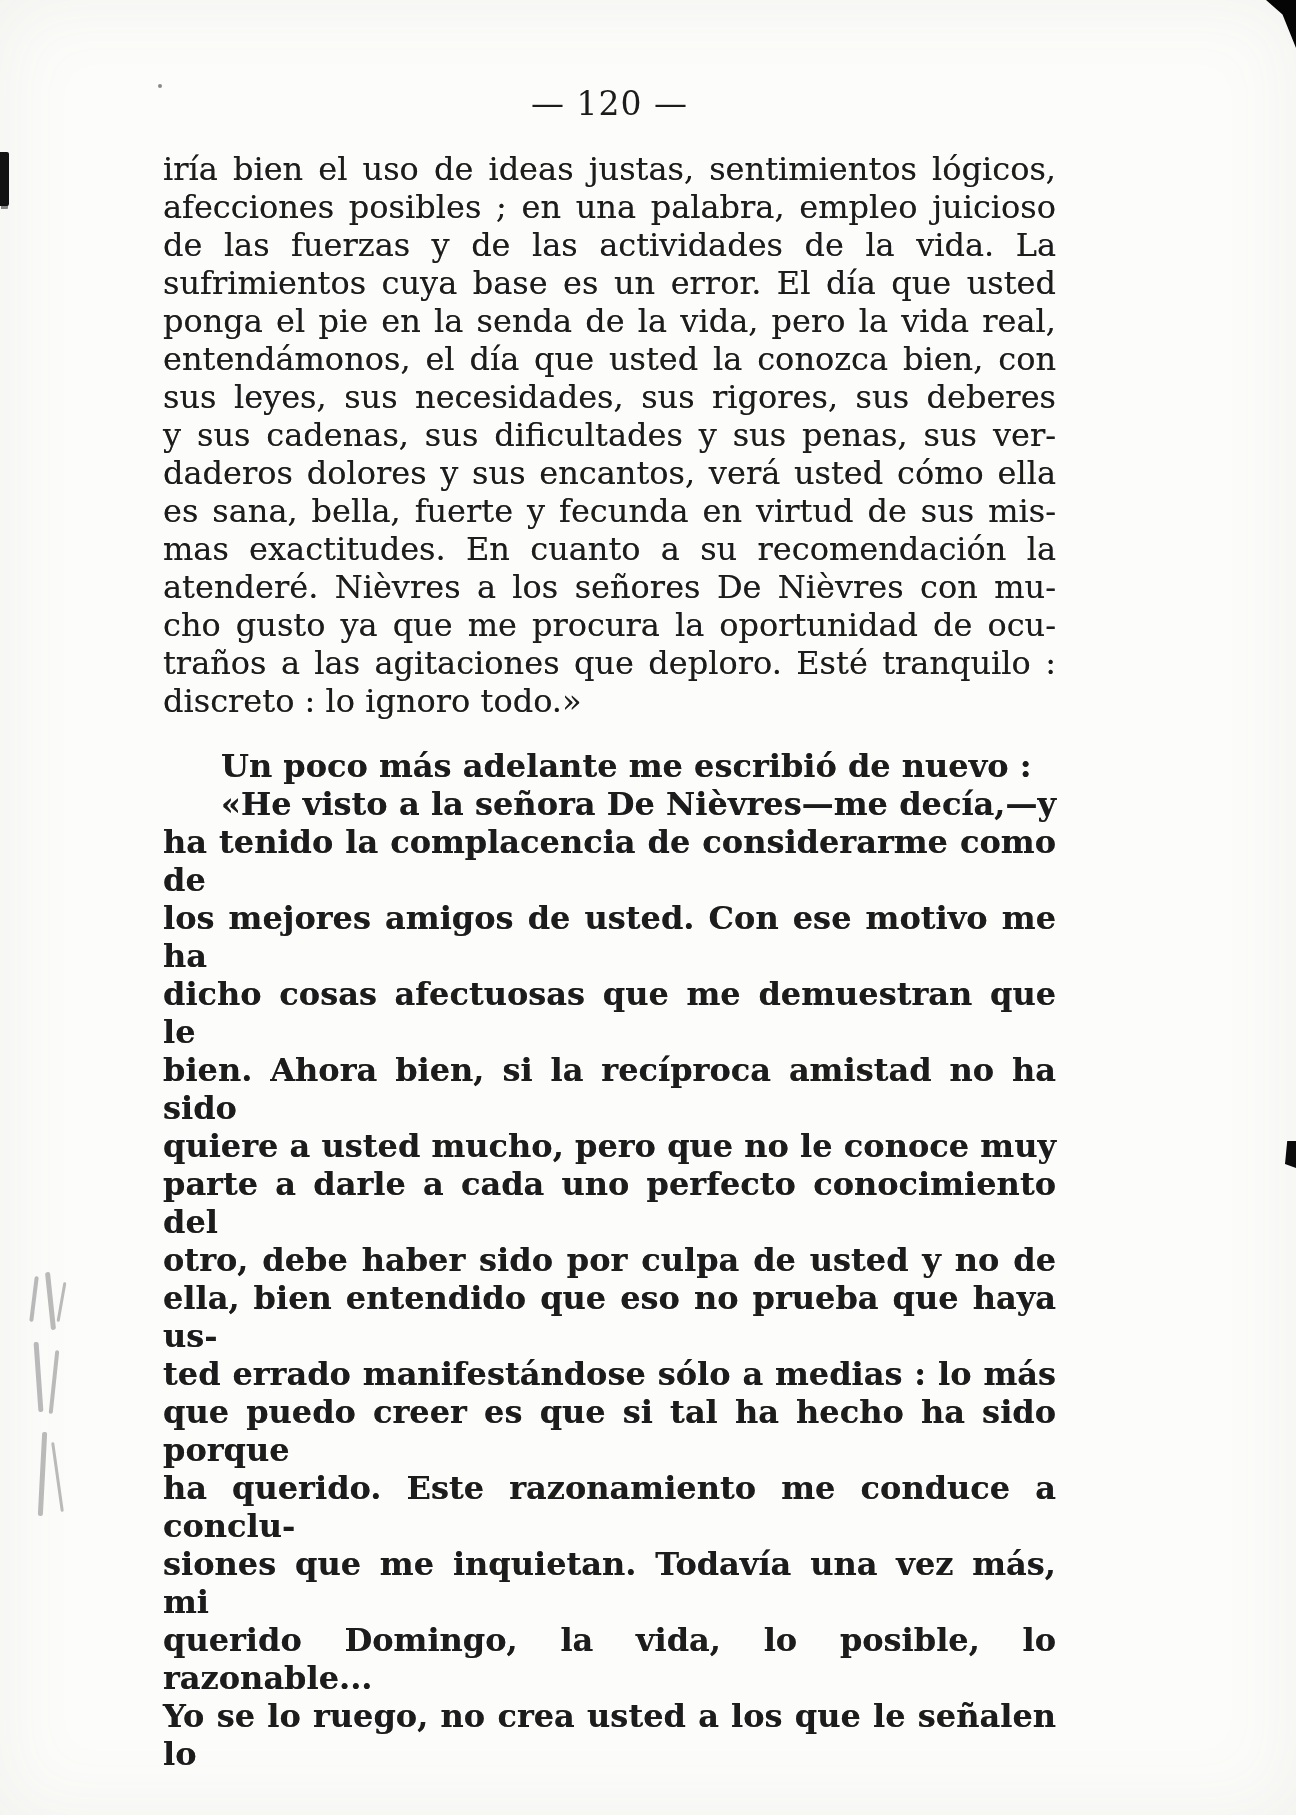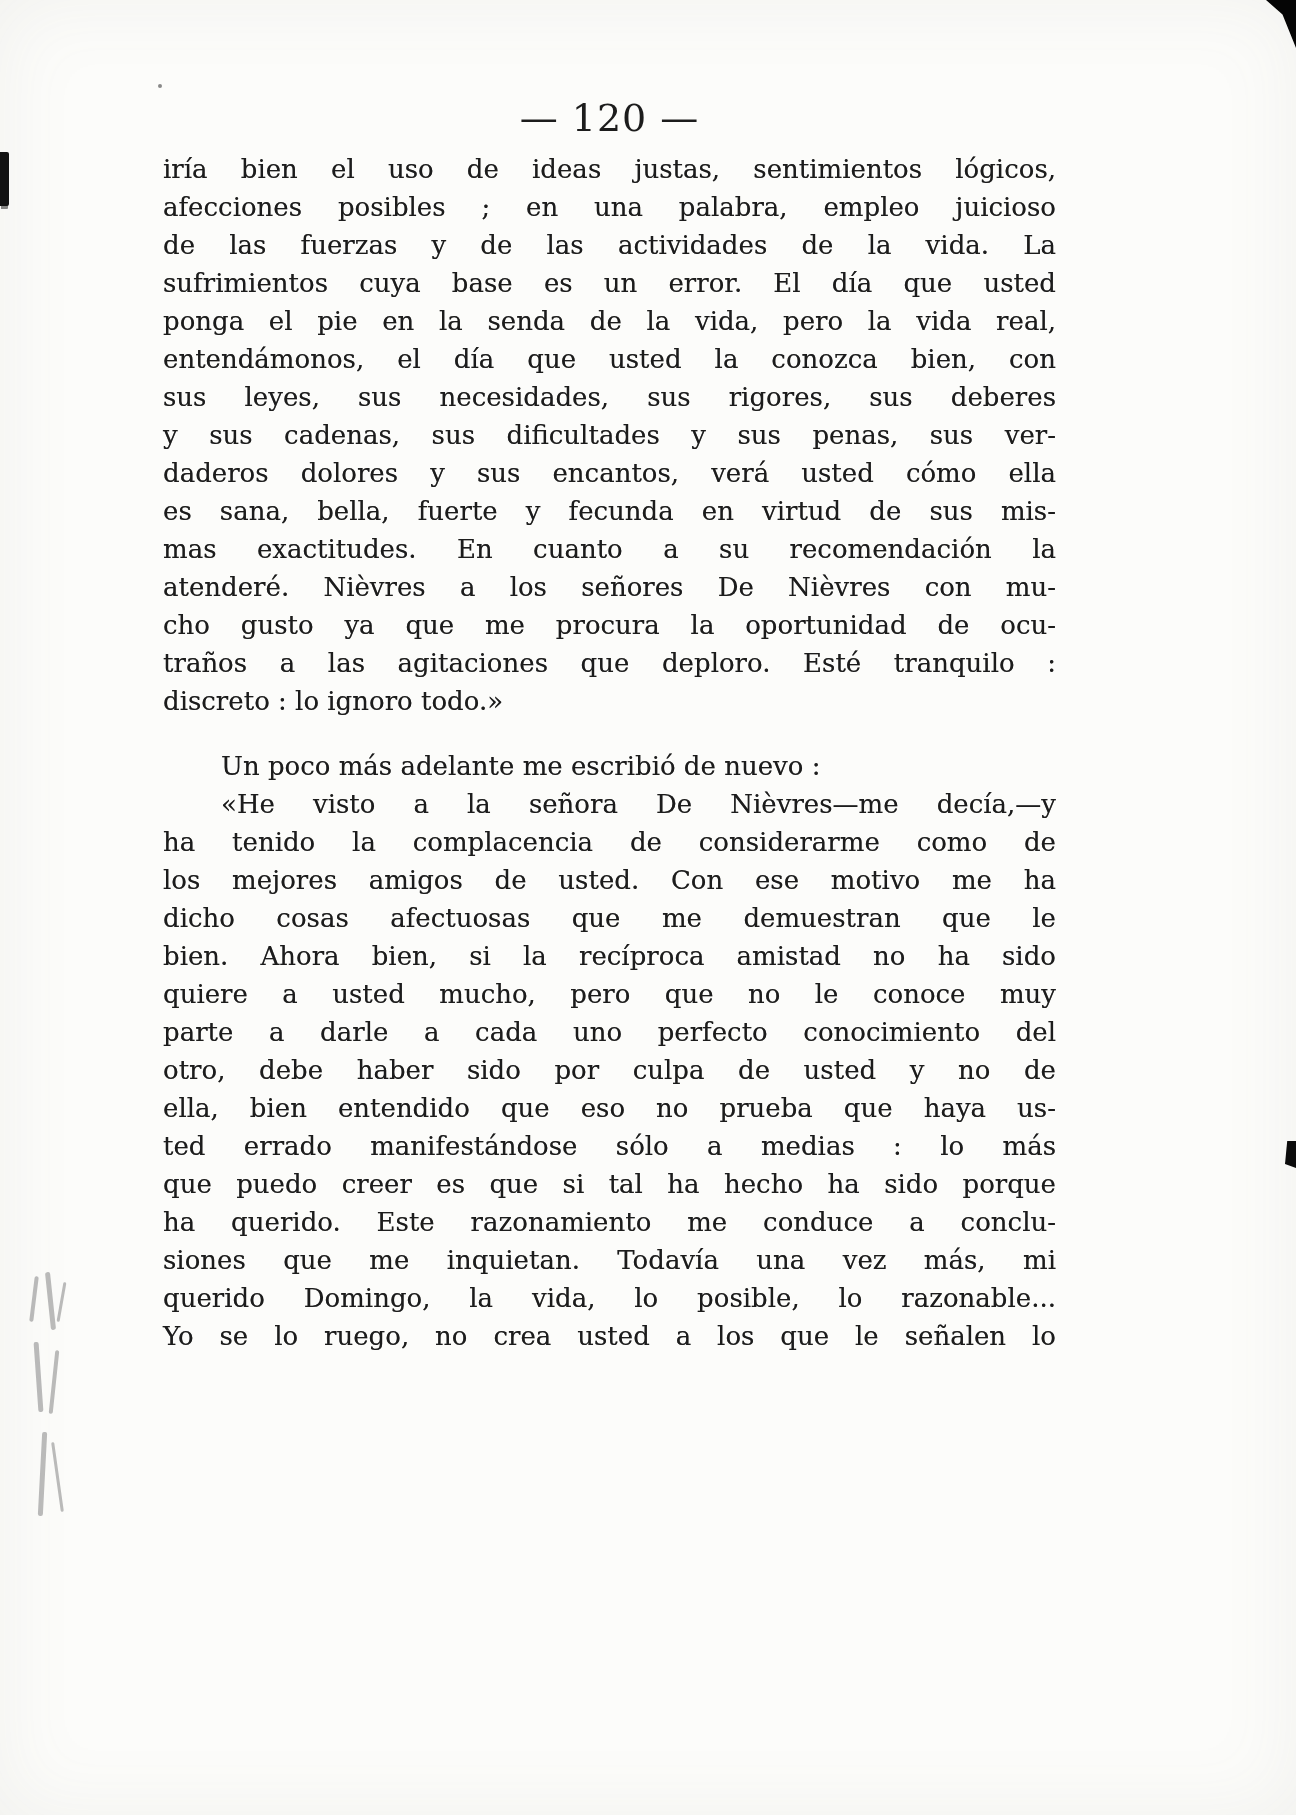--- a/index.html
+++ b/index.html
@@ -13,38 +13,38 @@
     height: 1815px;
     margin: 0 auto;
     background: #fcfcfa;
     overflow: hidden;
     box-shadow: inset 0 0 80px rgba(120,115,105,0.08);
     font-family: "DejaVu Serif", "Liberation Serif", serif;
     color: #1c1c1c;
   }
   .header {
     position: absolute;
-    top: 96px;
+    top: 84px;
     left: 163px;
     width: 893px;
     text-align: center;
-    font-size: 38px;
+    font-size: 33px;
     letter-spacing: 1px;
   }
   .textblock {
     position: absolute;
     top: 150px;
     left: 163px;
     width: 893px;
-    font-size: 26px;
+    font-size: 32px;
     line-height: 38px;
     text-shadow: 0 0 0.5px rgba(20,20,20,0.55);
   }
   .para { margin: 0; }
-  .para + .para { margin-top: 27px; }
+  .para + .para { margin-top: 27px; font-weight: bold; }
   .para.tight { margin-top: 0px; }
   .line {
     text-align: justify;
     text-align-last: justify;
     min-height: 38px;
   }
   .line.lastline {
     text-align: right;
     text-align-last: left;
   }

